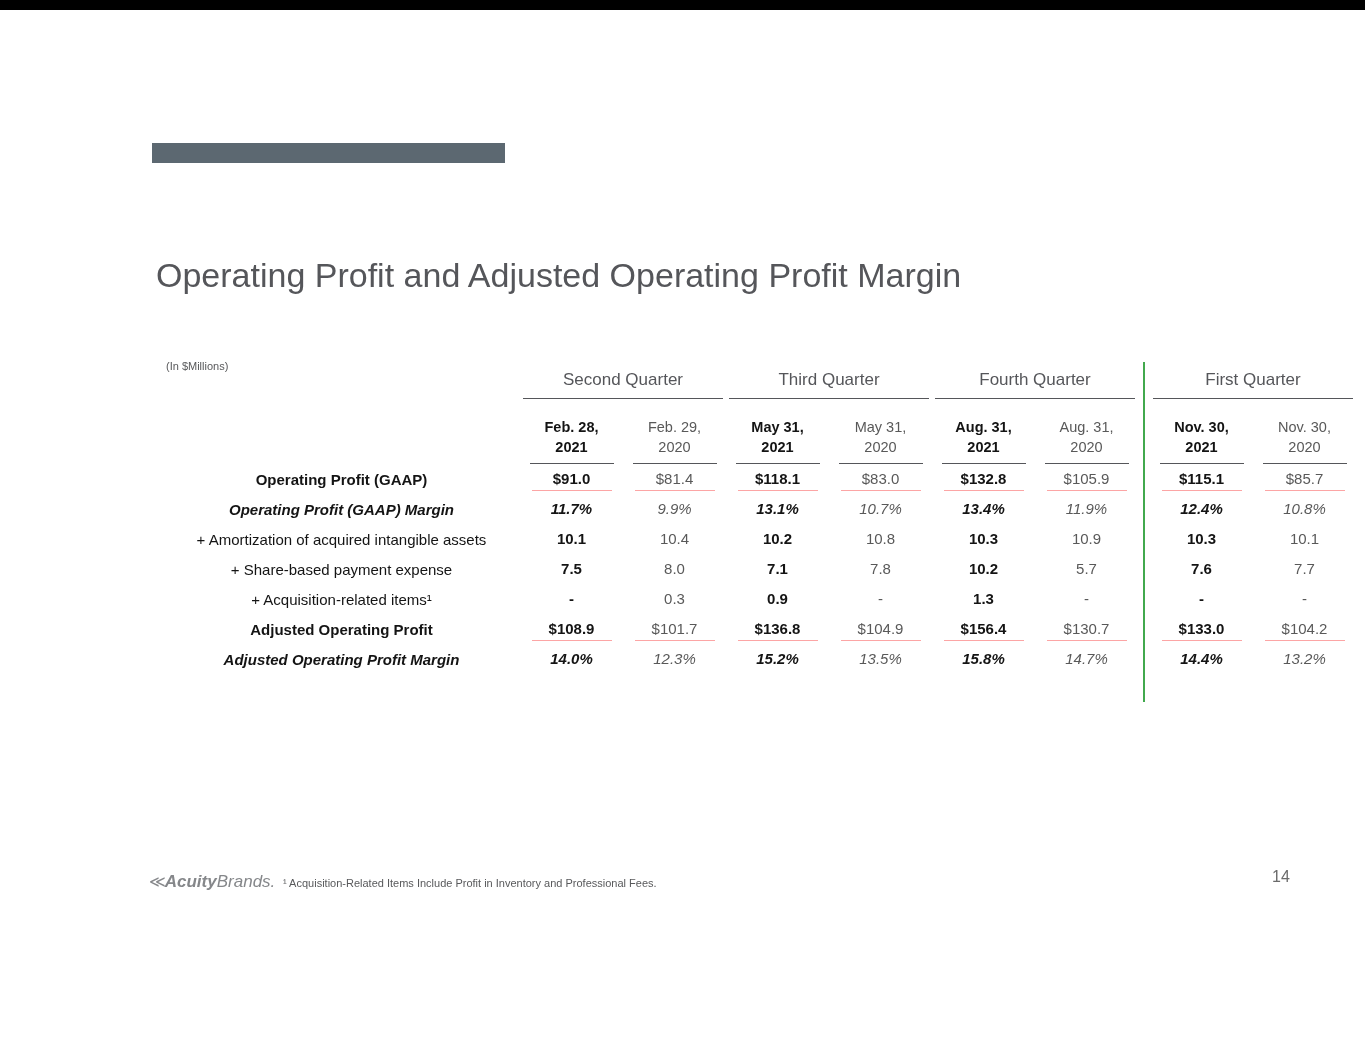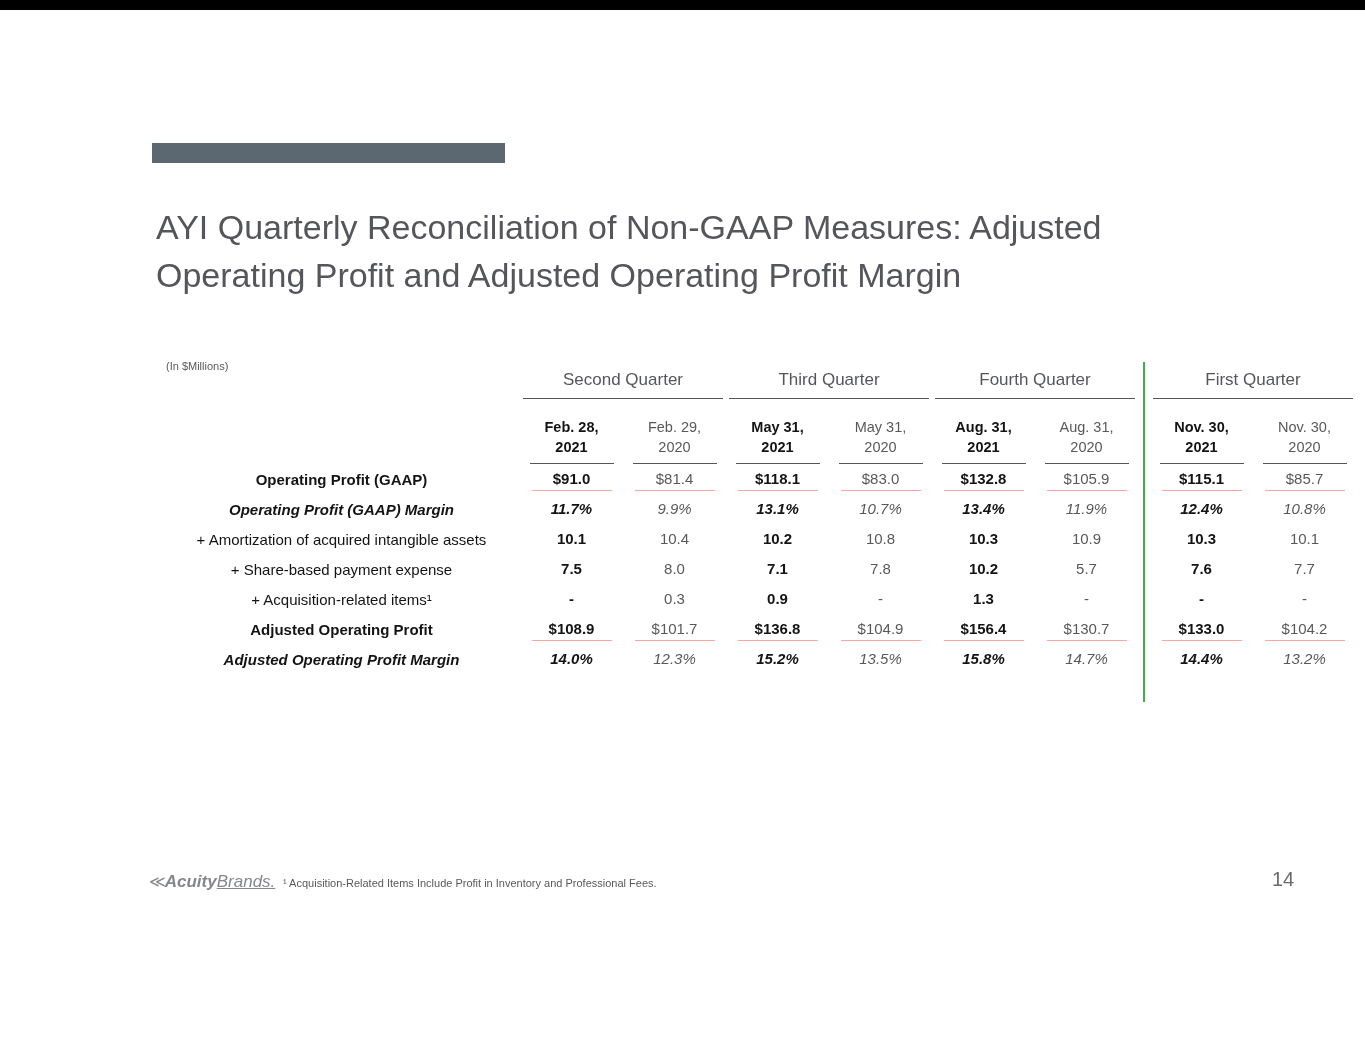--- a/index.html
+++ b/index.html
@@ -52,31 +52,31 @@
   tr.margin-row td.val, tr.margin-row td.lbl { font-style: italic; }
   tr.lb-bold td.lbl { font-weight: bold; }
   .v { display: inline-block; min-width: 80px; padding: 2px 0 3px; }
   tr.rule-below .v { border-bottom: 1px solid #fca5a5; }
 
   .green-divider { position: absolute; left: 1143px; top: 362px; width: 2px; height: 340px; background: #42a94d; }
 
   .logo { position: absolute; left: 149px; top: 872px; color: #85878a; font-size: 17px; white-space: nowrap; }
   .logo-mark { font-size: 16px; letter-spacing: -3px; margin-right: 2px; font-style: normal; }
   .logo-acuity { font-weight: bold; font-style: italic; }
-  .logo-brands { font-style: italic; text-decoration: underline; }
+  .logo-brands { font-style: italic; }
   .footnote { position: absolute; left: 283px; top: 877px; font-size: 11px; color: #58595b; }
-  .page-number { position: absolute; left: 1272px; top: 868px; font-size: 20px; color: #6b6b6b; }
+  .page-number { position: absolute; left: 1272px; top: 868px; font-size: 16px; color: #6b6b6b; }
 </style>
 </head>
 <body>
 
 <div class="top-black-bar"></div>
 <div class="accent-bar"></div>
 
-<h1 class="slide-title"><span>AYI Quarterly Reconciliation of Non-GAAP Measures: Adjusted</span><br><span>Operating Profit and Adjusted Operating Profit Margin</span></h1>
+<h1 class="slide-title"><br><span>Operating Profit and Adjusted Operating Profit Margin</span></h1>
 
 <div class="units-note">(In $Millions)</div>
 
 <table class="recon">
   <colgroup>
     <col class="lblcol">
     <col class="vcol">
       <col class="vcol">
       <col class="vcol">
       <col class="vcol">

